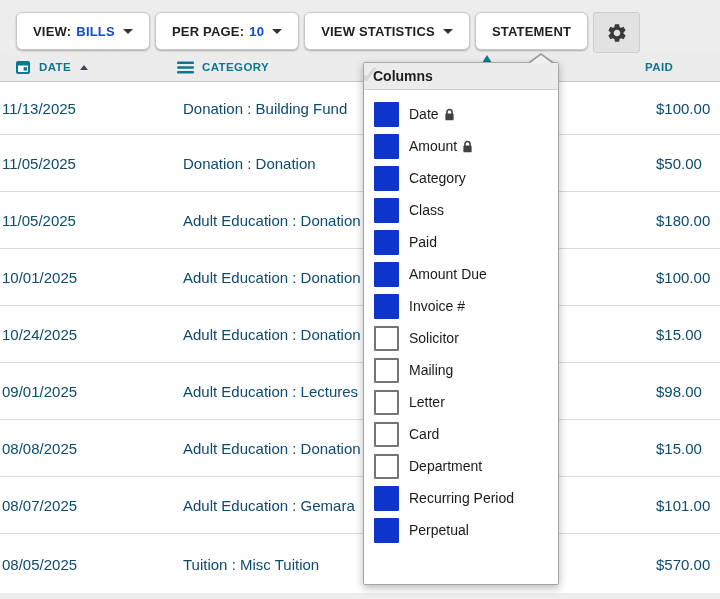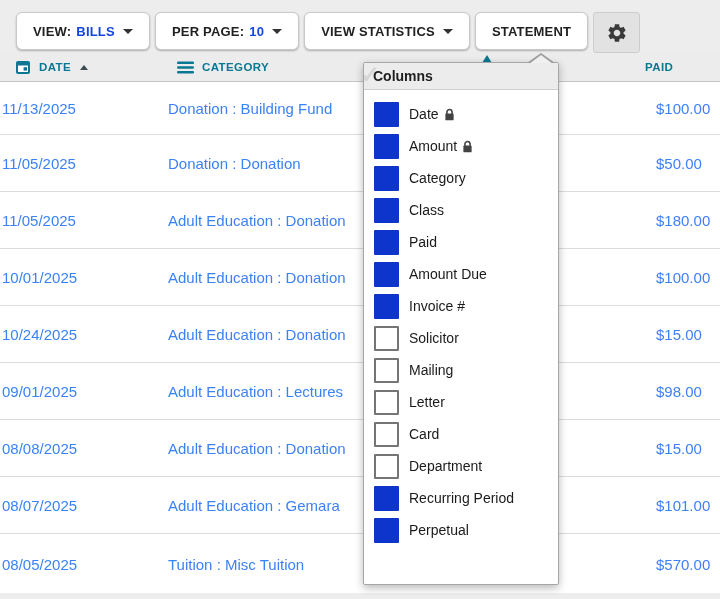--- a/index.html
+++ b/index.html
@@ -31,23 +31,23 @@
   .thead { position:relative; height:30px; background:#ececec; border-bottom:1px solid #c6c6c6; }
   .th { position:absolute; top:0; height:30px; display:flex; align-items:center; gap:8px; font-size:11.5px; font-weight:700; letter-spacing:.4px; color:#0a7793; cursor:pointer; }
   .th-date { left:15px; }
   .th-category { left:177px; }
   .th-paid { left:645px; }
   .sort-asc { display:inline-block; width:0; height:0; border-left:4.5px solid transparent; border-right:4.5px solid transparent; border-bottom:5.5px solid #3c4a52; margin-left:1px; }
   .hidden-col-glyph { position:absolute; left:482px; top:55px; width:0; height:0; border-left:5px solid transparent; border-right:5px solid transparent; border-bottom:8px solid #0a7793; z-index:2; }
   .tbody .trow { position:relative; height:57px; border-bottom:1px solid #dcdcdc; background:#fff; }
   .tbody .trow:first-child { height:53px; }
   .tbody .trow:last-child { height:60px; }
-  .cell { position:absolute; top:50%; transform:translateY(-50%); font-size:15px; color:#3b82f6; white-space:nowrap; }
+  .cell { position:absolute; top:50%; transform:translateY(-50%); font-size:15px; color:#0c4a6e; white-space:nowrap; }
   .cell.date { left:2px; }
-  .cell.cat  { left:168px; }
+  .cell.cat  { left:183px; }
   .cell.paid { left:656px; }
   
   .menu {
     position:absolute; left:363px; top:62px; width:196px; height:523px;
     background:#fff; border:1px solid #a6a6a6; border-radius:2px;
     box-shadow:0 3px 8px rgba(0,0,0,.28); z-index:10;
   }
   .notch-outer { position:absolute; top:-10px; left:163px; width:0; height:0; border-left:14px solid transparent; border-right:14px solid transparent; border-bottom:10px solid #9b9b9b; }
   .notch-inner { position:absolute; top:-8px; left:165px; width:0; height:0; border-left:12px solid transparent; border-right:12px solid transparent; border-bottom:9px solid #f0f0f0; }
   .menu-header { position:relative; height:27px; background:#ececec; border-bottom:1px solid #cfcfcf; overflow:hidden; display:flex; align-items:center; }

